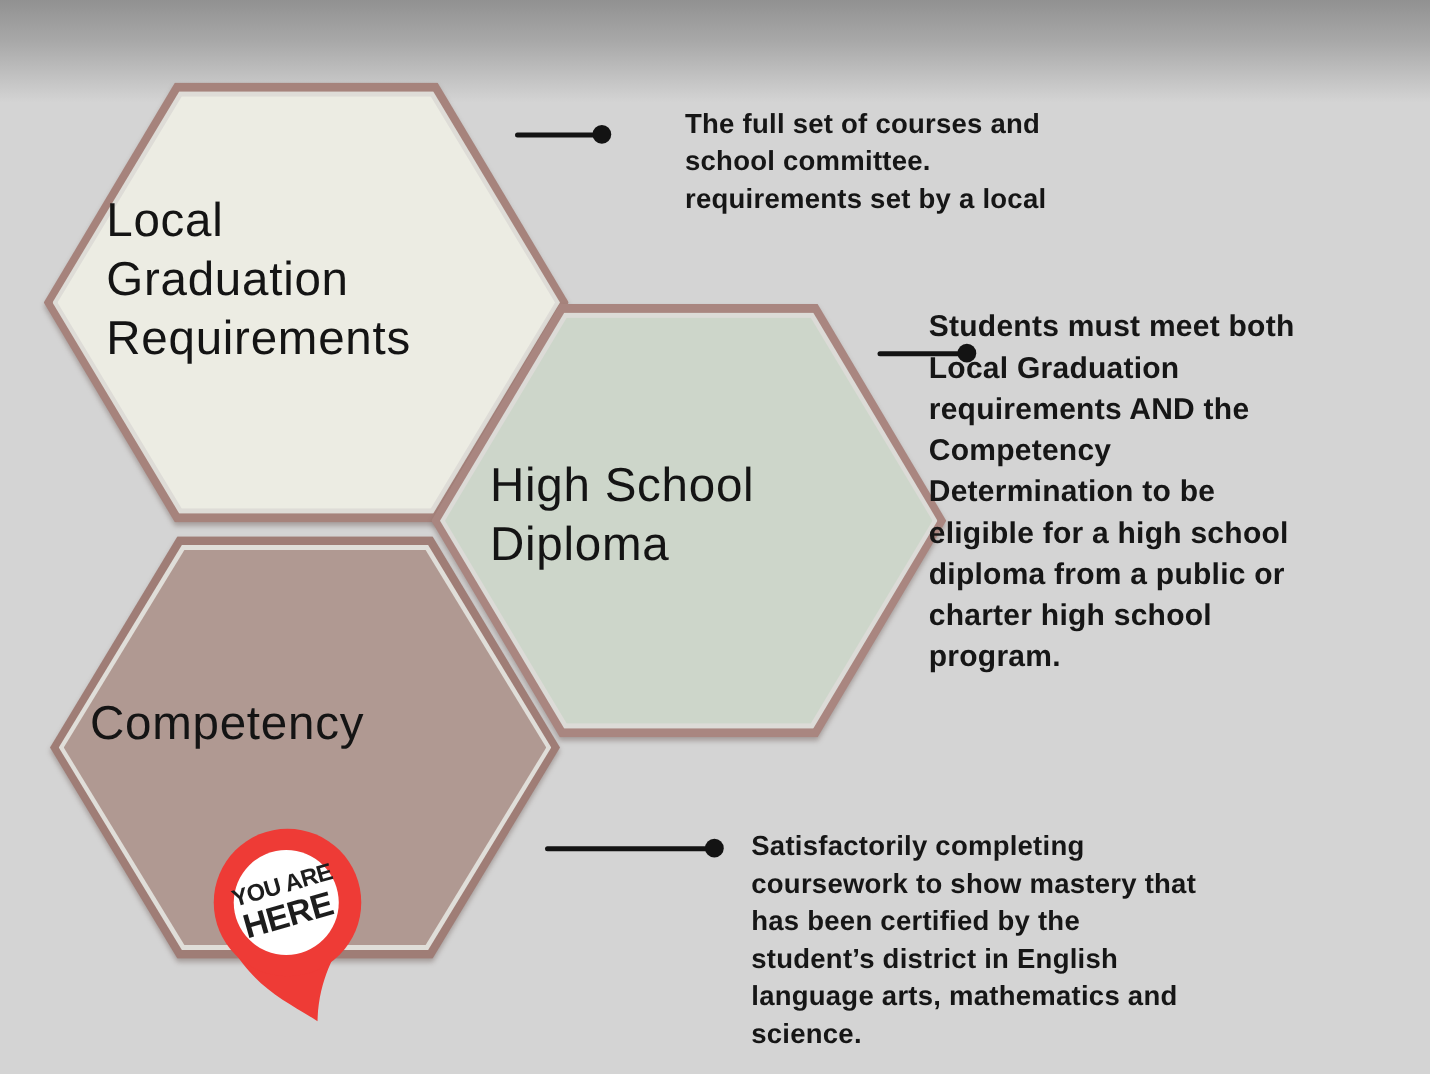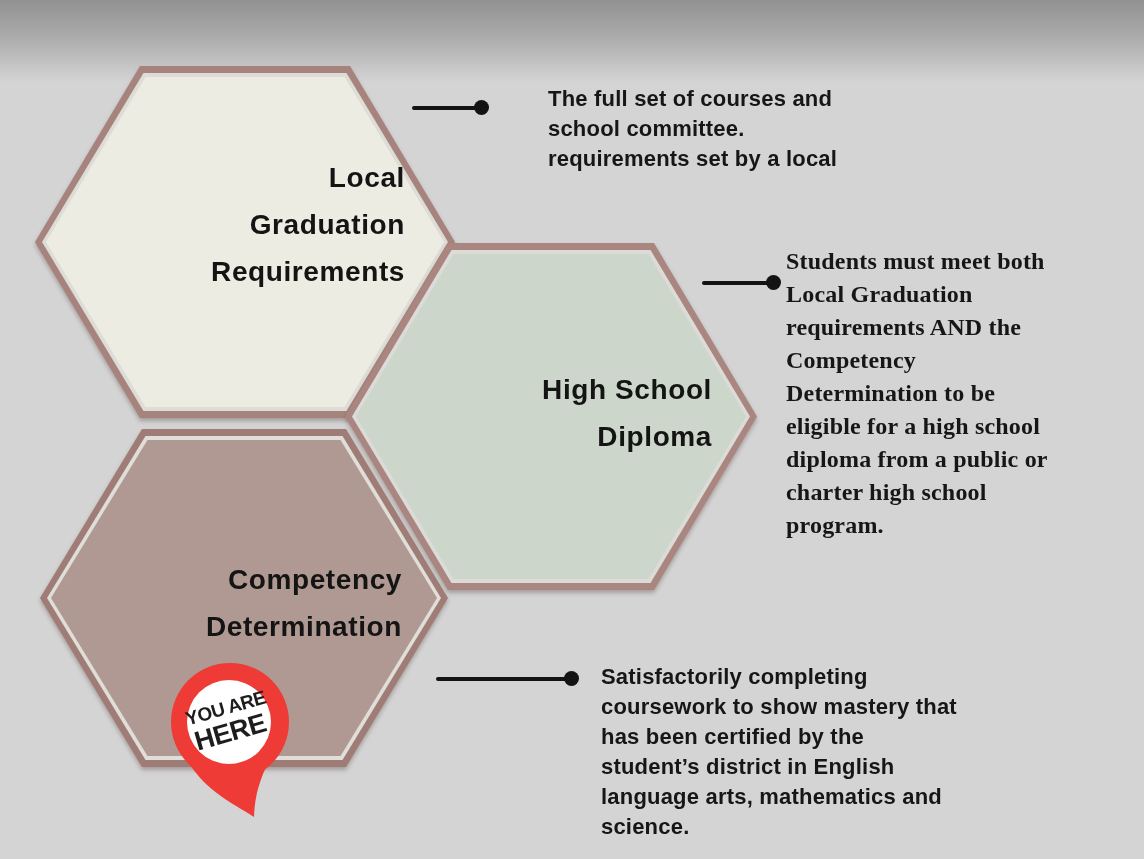--- a/index.html
+++ b/index.html
@@ -15,34 +15,34 @@
   .hex-gap{position:absolute;inset:7px;clip-path:polygon(25% 0%,75% 0%,100% 50%,75% 100%,25% 100%,0% 50%);}
   .hex-fill{position:absolute;inset:4px;clip-path:polygon(25% 0%,75% 0%,100% 50%,75% 100%,25% 100%,0% 50%);}
   #hex1 .hex-border{background:#a6837c;} #hex1 .hex-gap{background:#dedcd7;} #hex1 .hex-fill{background:#ecece3;}
   #hex2 .hex-border{background:#a98680;} #hex2 .hex-gap{background:#dcdbd7;} #hex2 .hex-fill{background:#cdd6ca;}
   #hex3 .hex-border{background:#9f7d76;} #hex3 .hex-gap{background:#e0ded9;} #hex3 .hex-fill{background:#b09992;}
   #hex1{left:35px;top:66px;width:420px;height:352px;}
   #hex2{left:345px;top:243px;width:412px;height:347px;}
   #hex3{left:40px;top:429px;width:408px;height:338px;}
 
   .hex-title{
-    position:absolute;text-align:right;color:#141414;
-    font-weight:bold;font-size:28px;line-height:47px;letter-spacing:.6px;
+    position:absolute;text-align:left;color:#141414;
+    font-weight:normal;font-size:38px;line-height:47px;letter-spacing:.6px;
   }
   #title1{left:85px;top:154px;width:320px;}
   #title2{left:392px;top:366px;width:320px;}
   #title3{left:72px;top:556px;width:330px;}
 
   .annotation{
     position:absolute;color:#161616;font-weight:bold;
     font-size:22px;line-height:30px;letter-spacing:.2px;
   }
   #ann2{font-size:24px;line-height:33px;}
   #ann1{left:548px;top:84px;width:330px;}
-  #ann2{left:786px;top:245px;width:350px;font-family:Liberation Serif, serif;}
+  #ann2{left:743px;top:245px;width:350px;}
   #ann3{left:601px;top:662px;width:400px;}
 
   .connector{position:absolute;height:16px;}
   #conn1{left:412px;top:100px;width:80px;}
   #conn2{left:702px;top:275px;width:82px;}
   #conn3{left:436px;top:671px;width:146px;}
   .cline{position:absolute;top:6px;left:0;height:4px;background:#131313;border-radius:2px;}
   #conn1 .cline{width:66px;} #conn2 .cline{width:68px;} #conn3 .cline{width:132px;}
   .cdot{position:absolute;top:0;width:15px;height:15px;border-radius:50%;background:#131313;}
   #conn1 .cdot{left:62px;} #conn2 .cdot{left:64px;} #conn3 .cdot{left:128px;}
@@ -87,21 +87,20 @@
     <div>Requirements</div>
   </div>
 
   <div class="hex-title" id="title2">
     <div>High School</div>
     <div>Diploma</div>
   </div>
 
   <div class="hex-title" id="title3">
     <div>Competency</div>
-    <div>Determination</div>
   </div>
 
   <div class="connector" id="conn1">
     <div class="cline"></div>
     <div class="cdot"></div>
   </div>
   <div class="connector" id="conn2">
     <div class="cline"></div>
     <div class="cdot"></div>
   </div>

